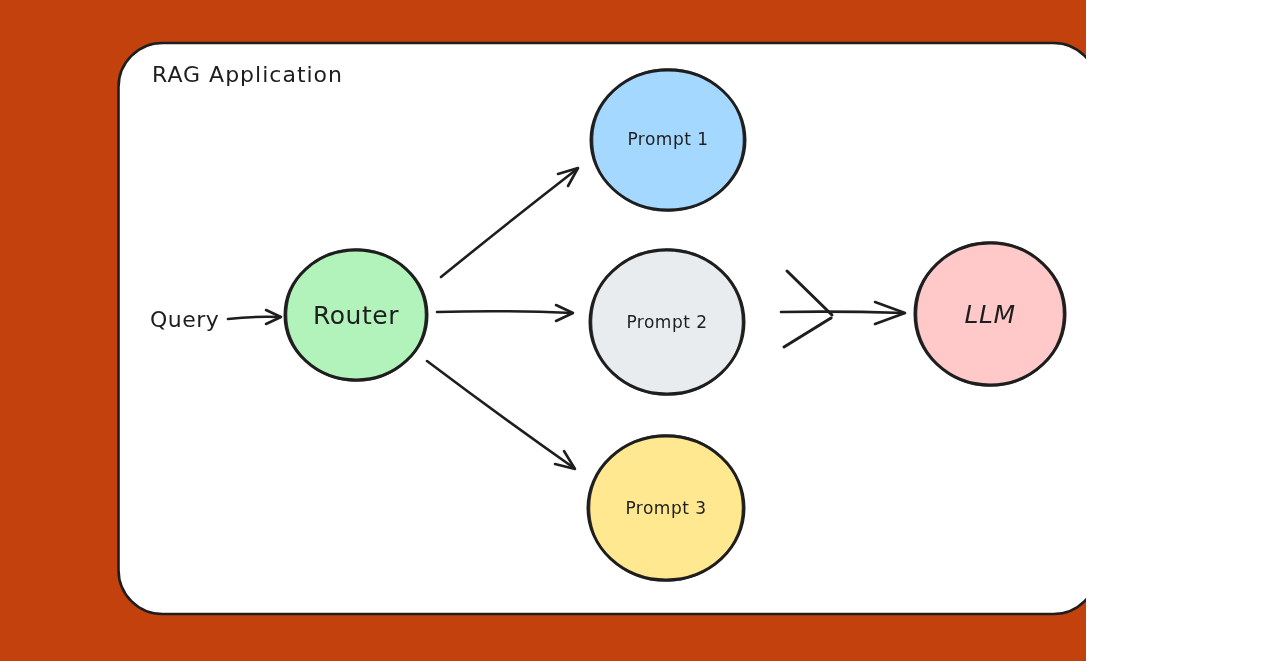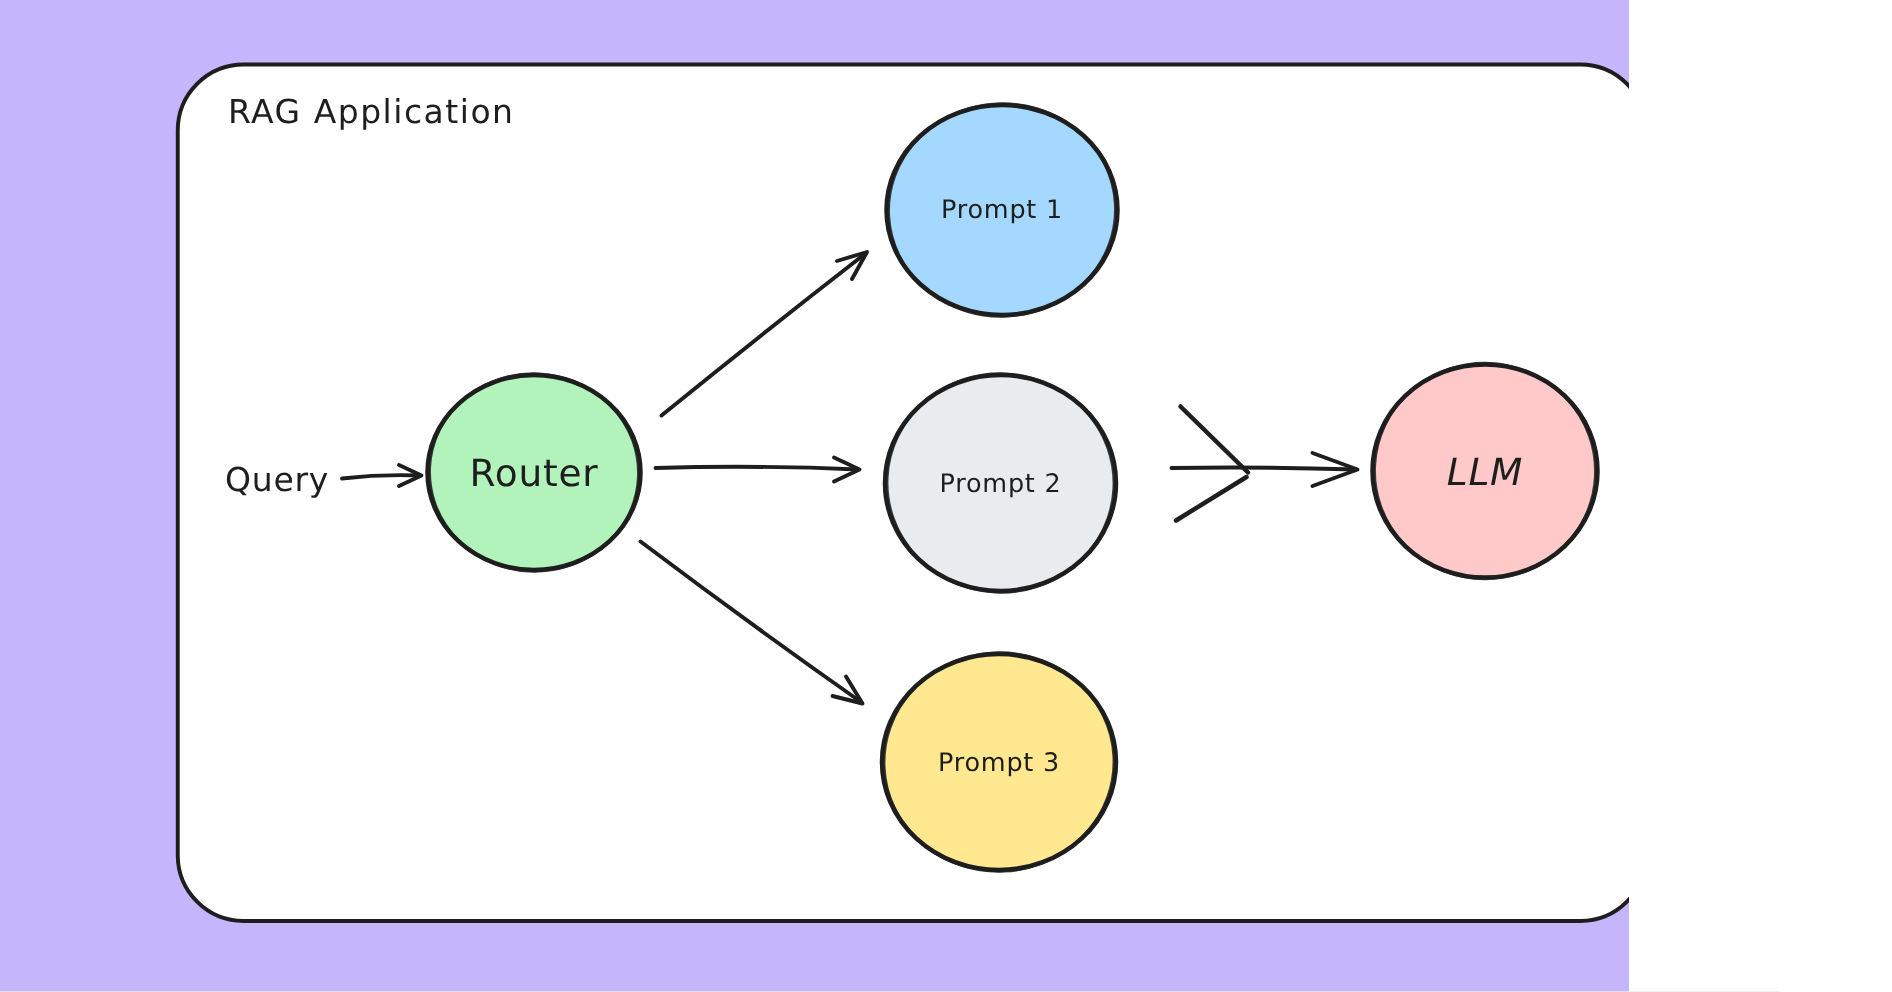--- a/index.html
+++ b/index.html
@@ -4,21 +4,21 @@
 <style>
   html, body {
     margin: 0;
     padding: 0;
     background: #ffffff;
   }
   .stage {
     position: relative;
     width: 1086px;
     height: 661px;
-    background: #c4b5fd;
+    background: #c2410c;
     overflow: hidden;
     font-family: "DejaVu Sans", sans-serif;
   }
   svg { display: block; }
 
   
   .frame-rect {
     fill: #ffffff;
     stroke: #1e1e1e;
     stroke-width: 2.6;

